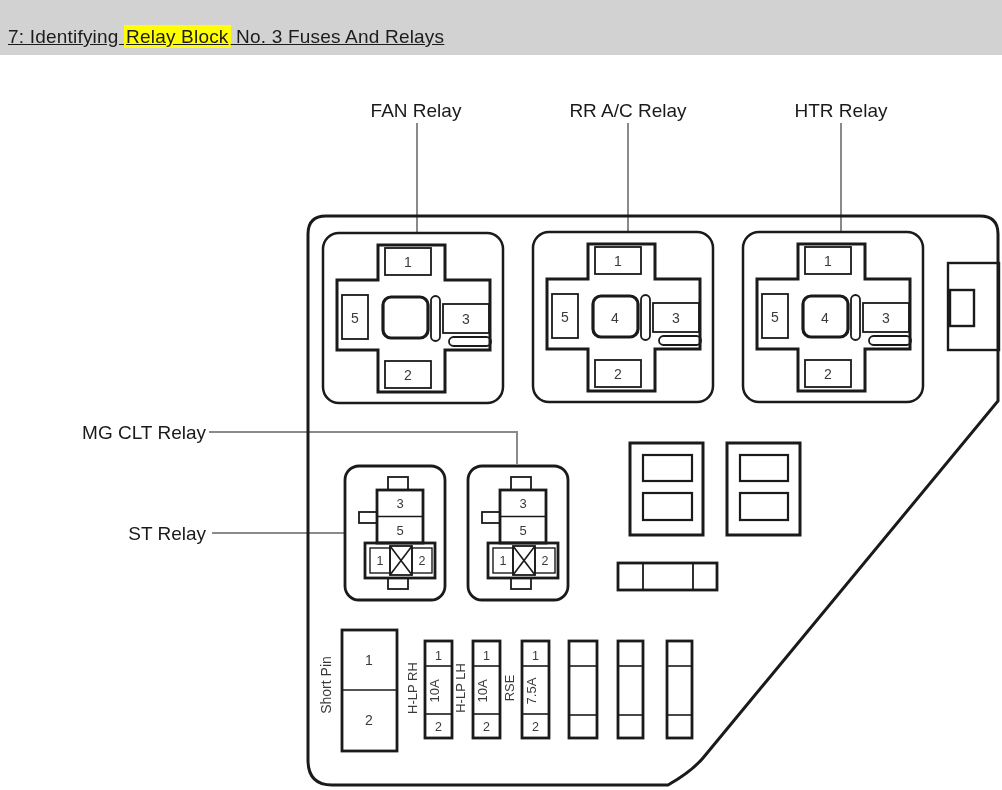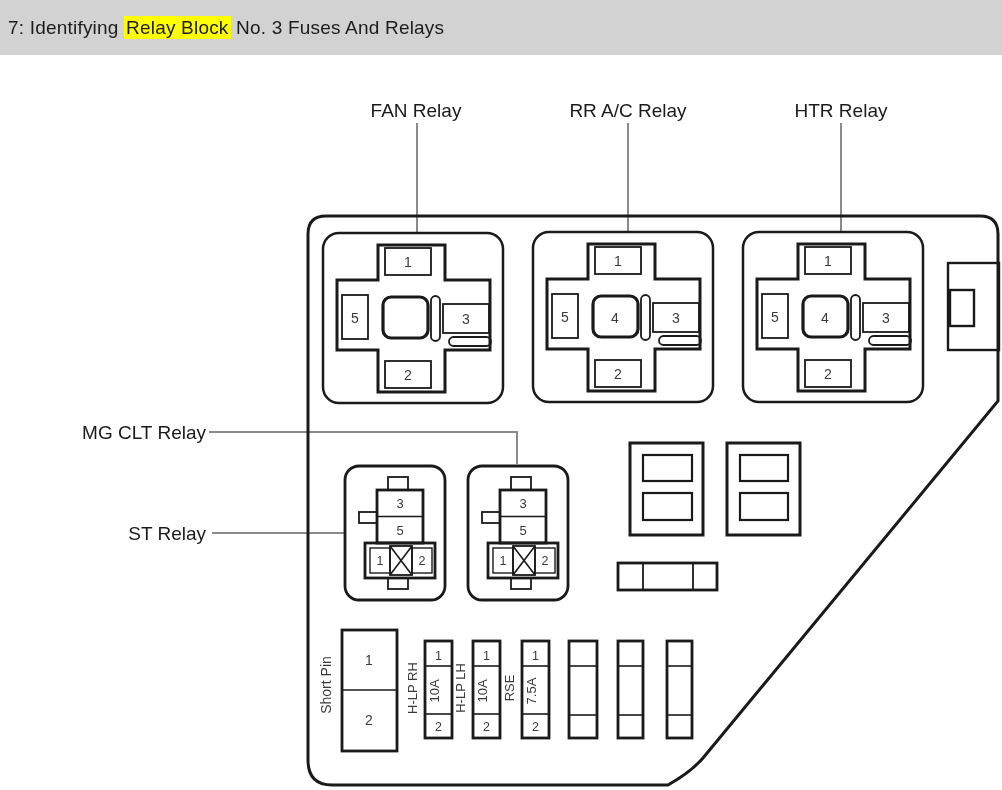--- a/index.html
+++ b/index.html
@@ -1,19 +1,19 @@
 <!DOCTYPE html>
 <html><head>
 <meta charset="utf-8">
 <style>
   html,body{margin:0;padding:0;background:#fff;}
   body{width:1002px;height:790px;font-family:"Liberation Sans",sans-serif;}
   .header-bar{width:1002px;height:55px;background:#d2d2d2;box-sizing:border-box;
-              display:flex;align-items:flex-end;padding:0 0 16px 8px;
-              font-size:19px;color:#1c1c1c;letter-spacing:.2px;}
+              display:flex;align-items:flex-end;padding:0 0 7px 8px;
+              font-size:19px;color:#1c1c1c;letter-spacing:.2px;text-decoration:underline;}
   .hl{background:#ffff00;padding:1px 2px;}
   .diagram-wrap{width:1002px;height:735px;background:#fff;margin-top:28px;}
   
   .s30,.s28,.s25,.s32,.s24,.s22,.s18,.s16,.s14{fill:none;stroke:#1a1a1a;}
   .s30{stroke-width:3}.s28{stroke-width:2.8}.s25{stroke-width:2.5}
   .s32{stroke-width:3.2}.s24{stroke-width:2.4}.s22{stroke-width:2.2}
   .s18{stroke-width:1.8}.s16{stroke-width:1.6}.s14{stroke-width:1.4}
   .wf{fill:#ffffff;}
   .leader{fill:none;stroke:#8a8a8a;stroke-width:2;}
   text{font-family:"Liberation Sans",sans-serif;}

